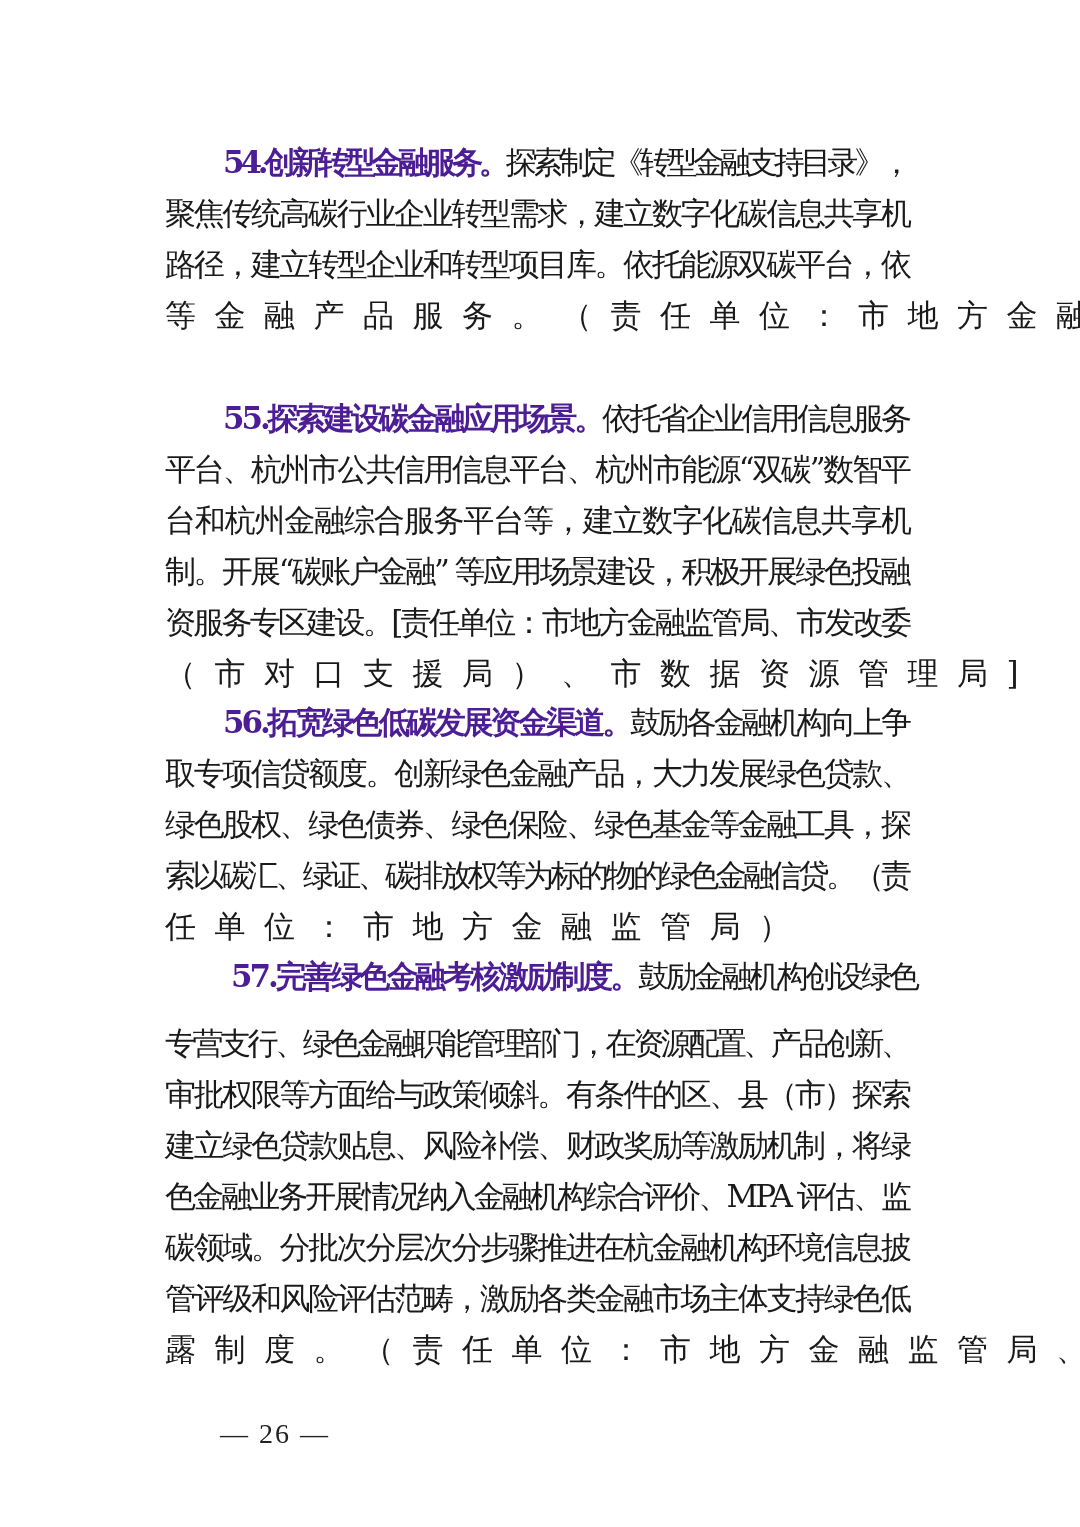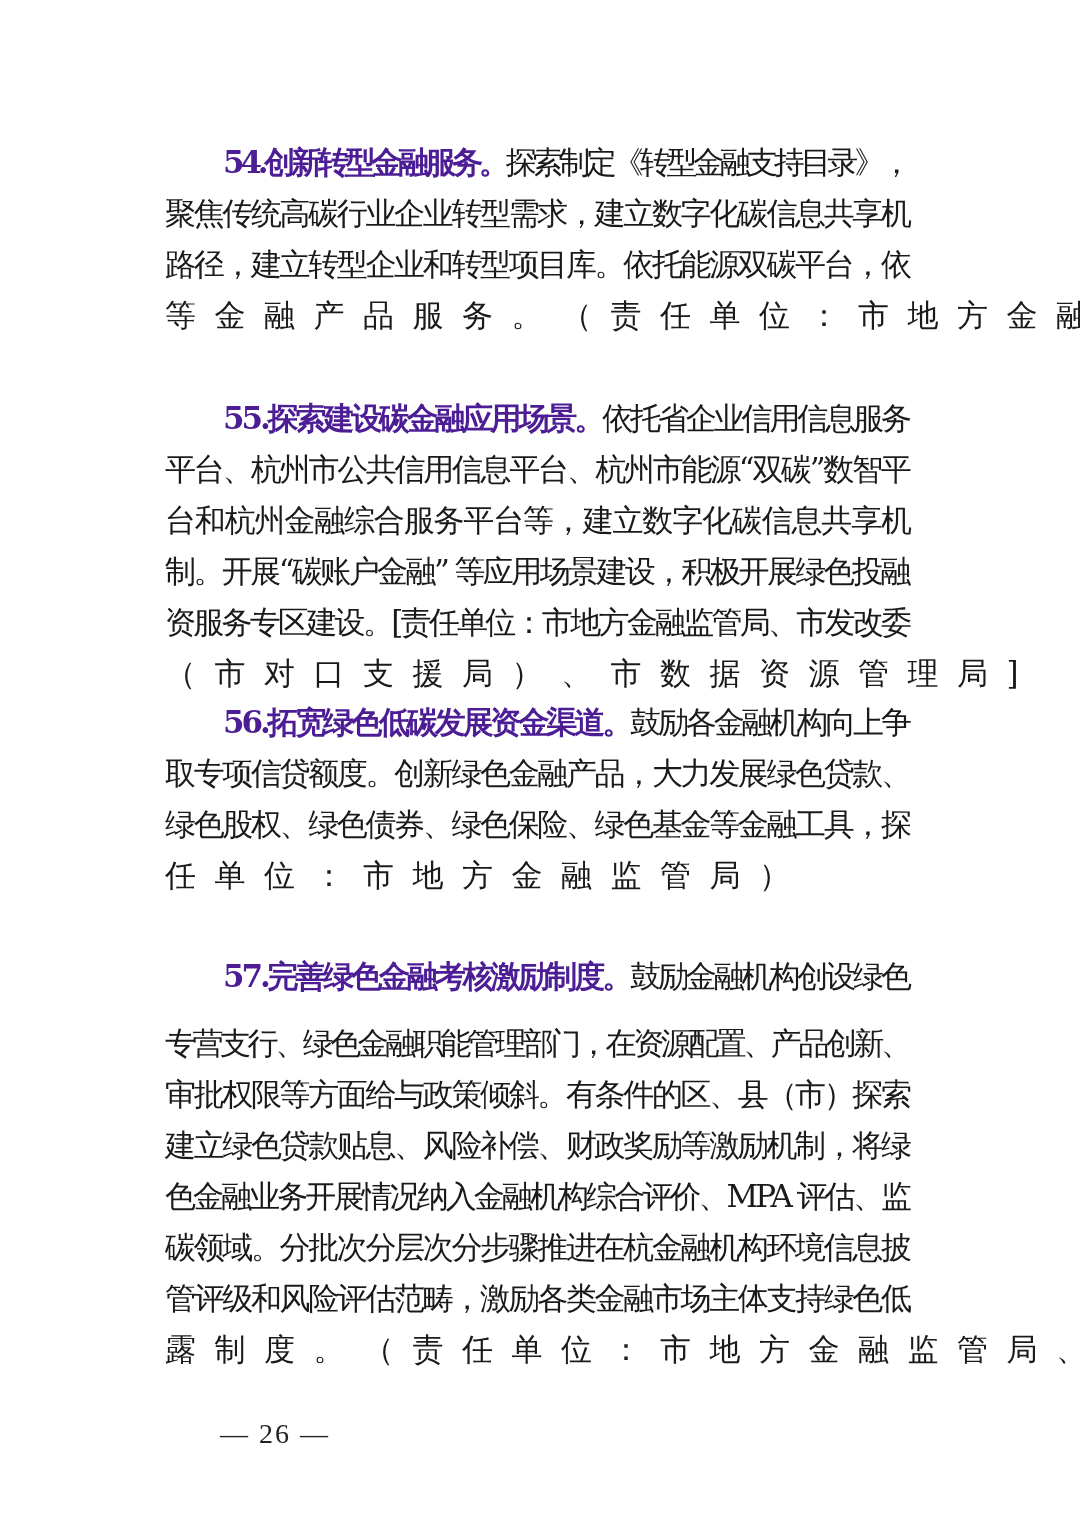--- a/index.html
+++ b/index.html
@@ -37,25 +37,26 @@
     <div class="line" style="letter-spacing: -2.73077px;">资服务专区建设。[责任单位：市地方金融监管局、市发改委</div>
     <div class="line" style="letter-spacing: 18.5px;">（市对口支援局）、市数据资源管理局]</div>
   </div>
 
   <div class="para" style="top:697px;">
     <div class="line" style="padding-left: 58px; letter-spacing: -3.12px;">
       <span class="heading">56.拓宽绿色低碳发展资金渠道。</span><span>鼓励各金融机构向上争</span>
     </div>
     <div class="line" style="letter-spacing: -2.36px;">取专项信贷额度。创新绿色金融产品，大力发展绿色贷款、</div>
     <div class="line" style="letter-spacing: -2.36px;">绿色股权、绿色债券、绿色保险、绿色基金等金融工具，探</div>
+    <div class="line" style="letter-spacing: -3.46154px;">索以碳汇、绿证、碳排放权等为标的物的绿色金融信贷。（责</div>
     <div class="line" style="letter-spacing: 18.5px;">任单位：市地方金融监管局）</div>
   </div>
 
   <div class="para" style="top:951px;">
-    <div class="line" style="padding-left: 58px; letter-spacing: -3.12px;">
+    <div class="line" style="padding-left: 58px; letter-spacing: -3.12px; text-align: center;">
       <span class="heading">57.完善绿色金融考核激励制度。</span><span>鼓励金融机构创设绿色</span>
     </div>
     <div class="line" style="letter-spacing: -3.46154px; margin-top: 16px;">专营支行、绿色金融职能管理部门，在资源配置、产品创新、</div>
     <div class="line" style="letter-spacing: -2.36px;">审批权限等方面给与政策倾斜。有条件的区、县（市）探索</div>
     <div class="line" style="letter-spacing: -2.36px;">建立绿色贷款贴息、风险补偿、财政奖励等激励机制，将绿</div>
     <div class="line" style="letter-spacing: -2.92593px;">色金融业务开展情况纳入金融机构综合评价、MPA 评估、监</div>
     <div class="line" style="letter-spacing: -2.36px;">碳领域。分批次分层次分步骤推进在杭金融机构环境信息披</div>
     <div class="line" style="letter-spacing: -2.36px;">管评级和风险评估范畴，激励各类金融市场主体支持绿色低</div>
     <div class="line" style="letter-spacing: 18.5px;">露制度。（责任单位：市地方金融监管局、市财政局）</div>
   </div>

